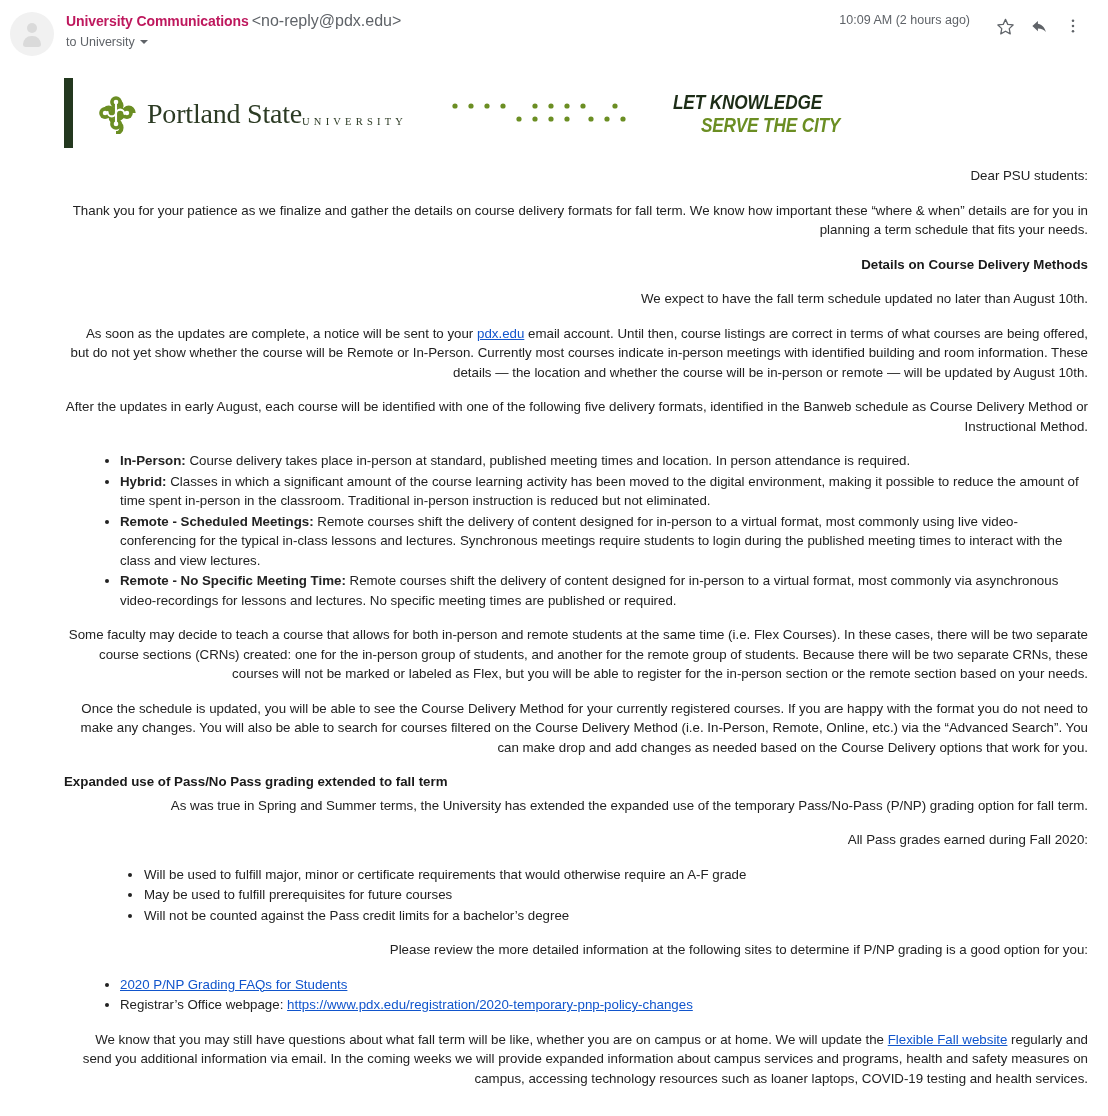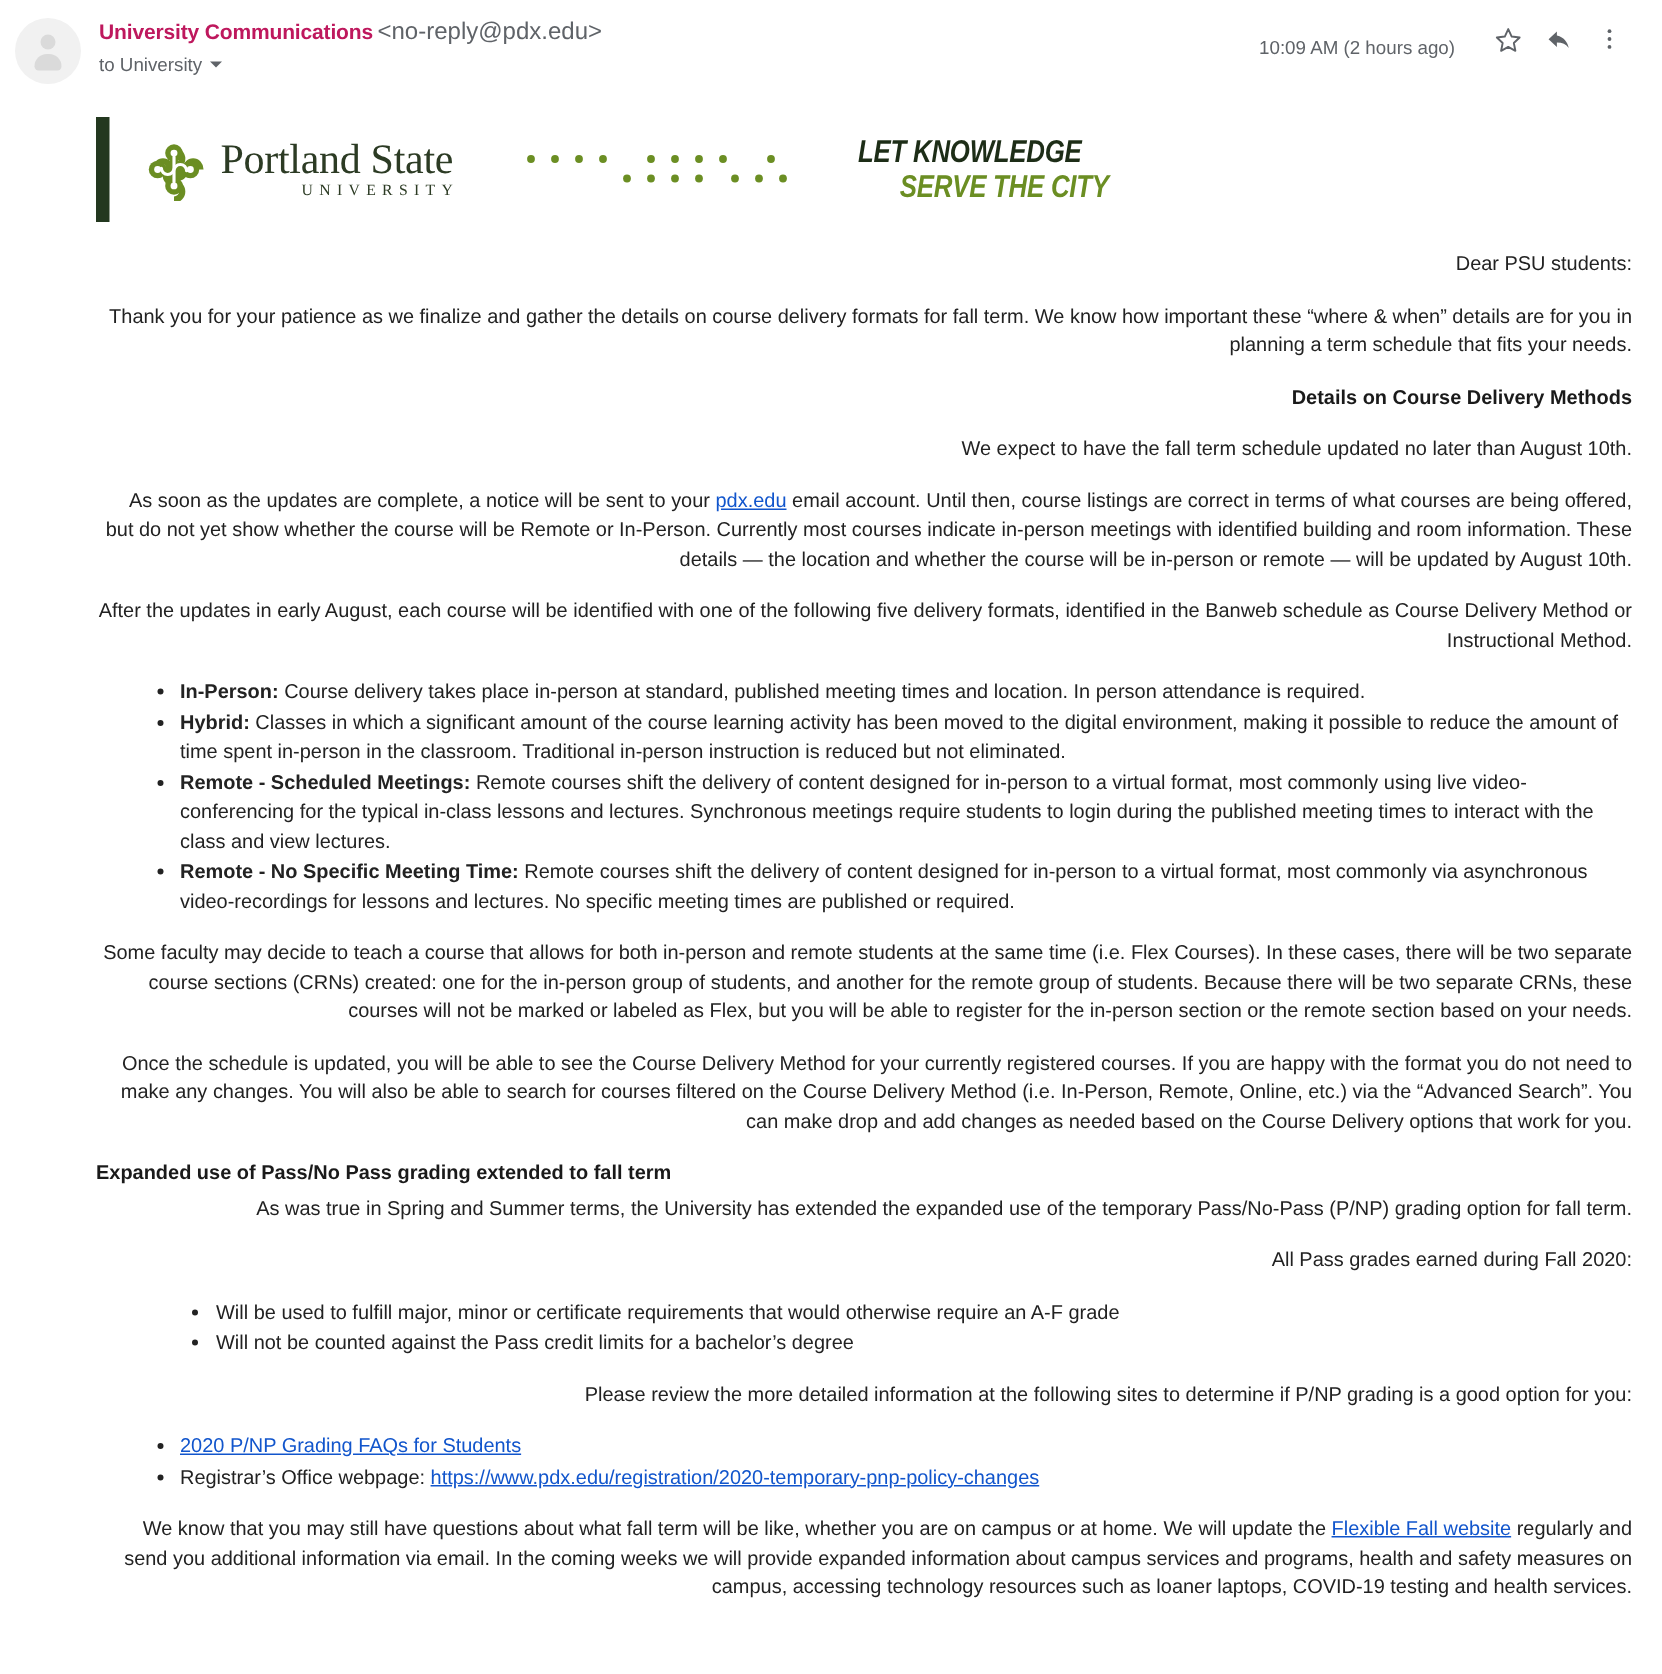--- a/index.html
+++ b/index.html
@@ -76,21 +76,21 @@
     margin-left: 5px;
     width: 0; height: 0;
     border-left: 4px solid transparent;
     border-right: 4px solid transparent;
     border-top: 4px solid #5f6368;
   }
   .header-right {
     position: absolute;
     right: 18px; top: 13px;
     display: flex;
-    align-items: flex-end;
+    align-items: flex-start;
     gap: 0px;
   }
   .timestamp {
     font-size: 12.5px;
     color: #5f6368;
     margin-right: 18px;
     white-space: nowrap;
   }
   .hdr-icon {
     width: 34px; height: 26px;
@@ -126,21 +126,21 @@
   .logo-group {
     display: flex;
     align-items: center;
     margin-left: 22px;
     flex: 0 0 auto;
   }
   .logo-mark { width: 42px; height: 42px; flex: 0 0 auto; }
   .logo-words {
     margin-left: 10px;
     display: flex;
-    flex-direction: column;
+    flex-direction: row;
     align-items: flex-end;
   }
   .logo-portland {
     font-family: "Liberation Serif", serif;
     font-size: 28px;
     line-height: 29px;
     color: #2c3b24;
     letter-spacing: -0.2px;
   }
   .logo-university {
@@ -353,20 +353,21 @@
 
   <p class="para">Once the schedule is updated, you will be able to see the Course Delivery Method for your currently registered courses. If you are happy with the format you do not need to make any changes. You will also be able to search for courses filtered on the Course Delivery Method (i.e. In-Person, Remote, Online, etc.) via the “Advanced Search”. You can make drop and add changes as needed based on the Course Delivery options that work for you.</p>
 
   <p class="tight strong-head">Expanded use of Pass/No Pass grading extended to fall term</p>
   <p class="para">As was true in Spring and Summer terms, the University has extended the expanded use of the temporary Pass/No-Pass (P/NP) grading option for fall term.</p>
 
   <p class="para">All Pass grades earned during Fall 2020:</p>
 
   <ul class="bullets indented">
     <li>Will be used to fulfill major, minor or certificate requirements that would otherwise require an A-F grade</li>
+    <li>May be used to fulfill prerequisites for future courses</li>
     <li>Will not be counted against the Pass credit limits for a bachelor’s degree</li>
   </ul>
 
   <p class="para">Please review the more detailed information at the following sites to determine if P/NP grading is a good option for you:</p>
 
   <ul class="bullets">
     <li>
       <a class="link" href="#">2020 P/NP Grading FAQs for Students</a>
     </li>
     <li>

